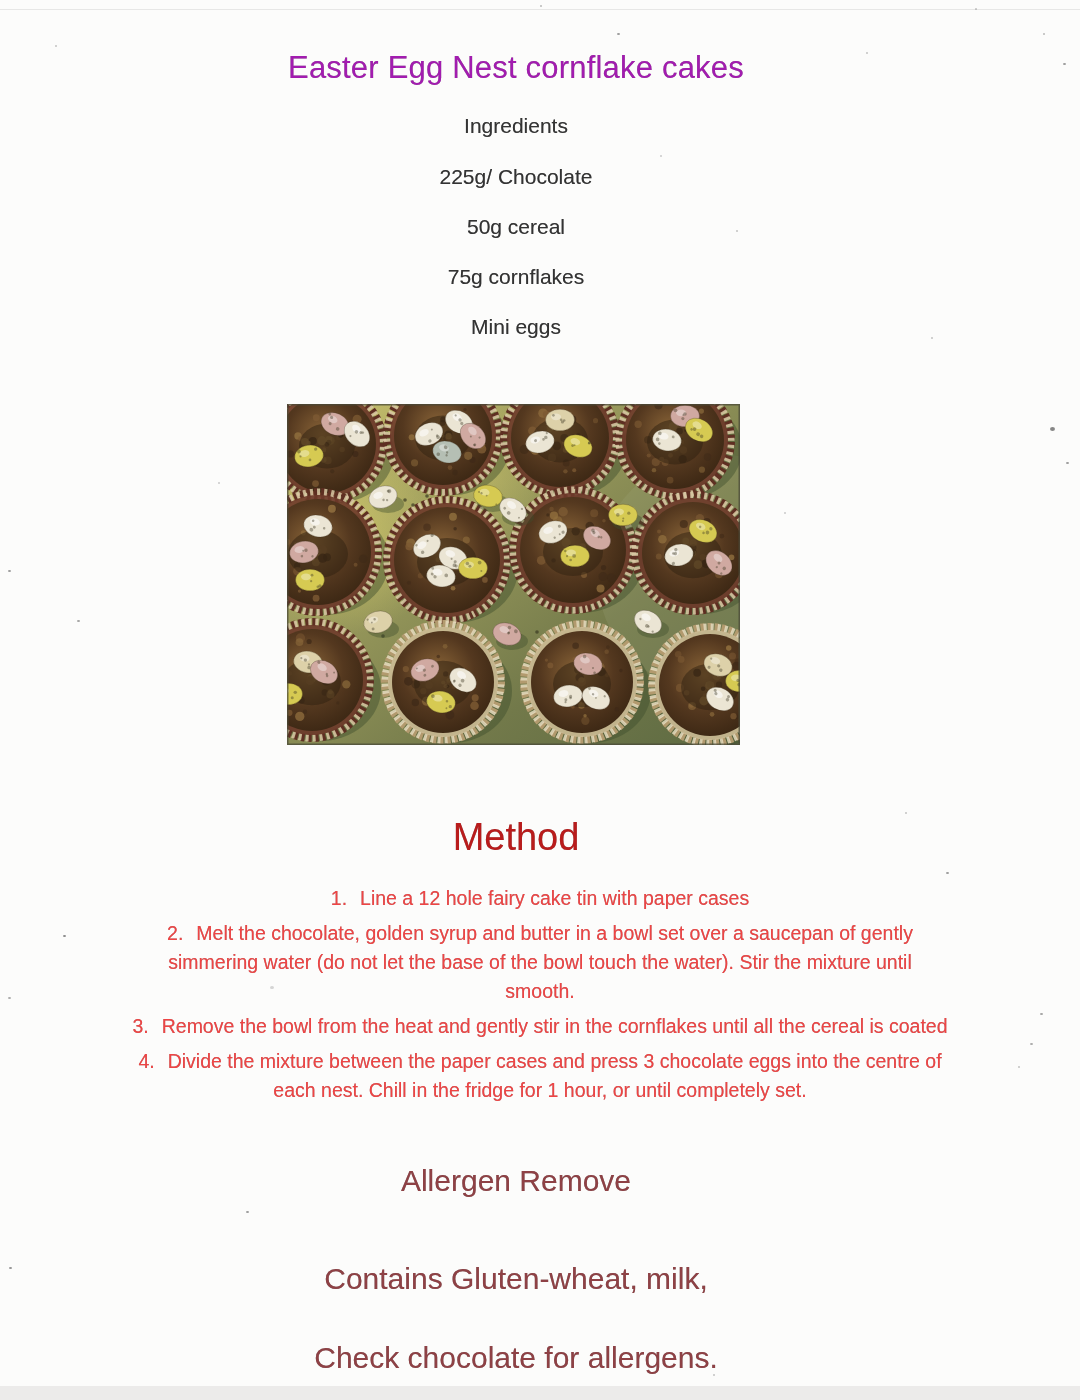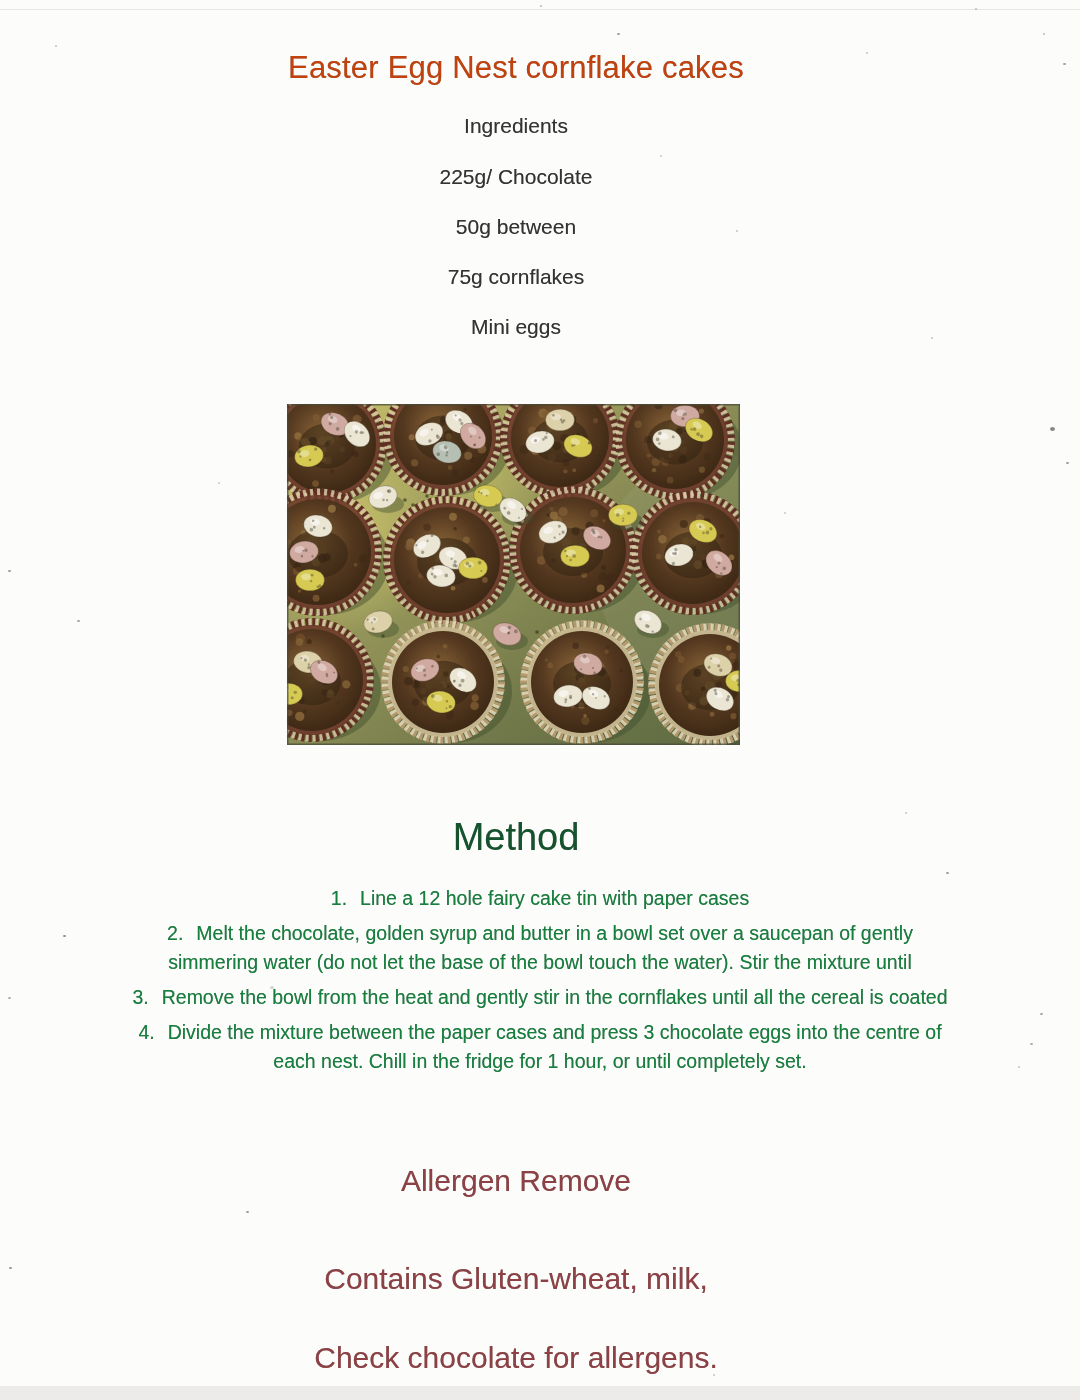--- a/index.html
+++ b/index.html
@@ -6,28 +6,28 @@
   .page{
     position:relative;width:1080px;height:1400px;margin:0 auto;
     background:#fcfcfb;overflow:hidden;
     font-family:"Liberation Sans","DejaVu Sans",sans-serif;
     color:#383838;
   }
   .soft{text-shadow:0 0 .5px rgba(40,40,40,.45);}
   .top-hairline{position:absolute;left:0;top:9px;width:100%;height:1px;background:#e7e7e6;}
   .footer-band{position:absolute;left:0;top:1386px;width:100%;height:14px;background:#ecebea;}
   .center-col{position:absolute;left:0;width:1032px;text-align:center;}
-  .title{top:48px;font-size:31px;line-height:40px;color:#c2410c;letter-spacing:.2px;}
+  .title{top:48px;font-size:31px;line-height:40px;color:#a21caf;letter-spacing:.2px;}
   .ing-head{top:113px;font-size:21px;line-height:26px;color:#343434;}
   .ing-list{top:163px;display:flex;flex-direction:column;row-gap:23px;text-align:center;}
   .ing-item{font-size:21px;line-height:27px;color:#333;}
   .photo-wrap{position:absolute;left:287px;top:404px;width:453px;height:341px;}
   .photo-wrap svg{display:block;}
-  .method-head{top:815px;font-size:38px;line-height:44px;color:#14532d;}
-  .steps{position:absolute;left:0;top:884px;width:1080px;text-align:center;color:#15803d;}
+  .method-head{top:815px;font-size:38px;line-height:44px;color:#b91c1c;}
+  .steps{position:absolute;left:0;top:884px;width:1080px;text-align:center;color:#ef4444;}
   .step{margin:0 0 6px 0;}
   .step-line{font-size:19.5px;line-height:29px;}
   .step-num{margin-right:13px;}
   .allergen{color:#8e4145;}
   .al-head{top:1162px;font-size:30px;line-height:38px;}
   .al-line2{top:1260px;font-size:30px;line-height:38px;}
   .al-line3{top:1299px;font-size:30px;line-height:38px;margin-top:40px;}
   .speck{position:absolute;border-radius:50%;background:#5f5f5f;}
 </style>
 </head>
@@ -35,21 +35,21 @@
 
 <div class="page">
   <div class="top-hairline"></div>
 
   <div class="center-col title soft">Easter Egg Nest cornflake cakes</div>
 
   <div class="center-col ing-head soft">Ingredients</div>
 
   <div class="center-col ing-list">
     <div class="ing-item soft">225g/ Chocolate</div>
-    <div class="ing-item soft">50g between</div>
+    <div class="ing-item soft">50g cereal</div>
     <div class="ing-item soft">75g cornflakes</div>
     <div class="ing-item soft">Mini eggs</div>
   </div>
 
   <div class="photo-wrap" title="Tray of twelve chocolate cornflake nest cakes in crimped paper cases, each topped with 3 pastel mini eggs, with loose mini eggs scattered on a yellow-green tray">
     <svg id="photo-svg" width="453" height="341" viewBox="0 0 453 341">
         <defs>
           <linearGradient id="trayG" x1="0" y1="0" x2="1" y2="1">
             <stop offset="0" stop-color="#cdc46e"></stop>
             <stop offset=".35" stop-color="#9a9a5c"></stop>
@@ -833,20 +833,21 @@
 
   <div class="center-col method-head soft">Method</div>
 
   <div class="steps">
     <div class="step">
       <div class="step-line soft"><span class="step-num">1.</span><span>Line a 12 hole fairy cake tin with paper cases</span></div>
     </div>
     <div class="step">
       <div class="step-line soft"><span class="step-num">2.</span><span>Melt the chocolate, golden syrup and butter in a bowl set over a saucepan of gently</span></div>
       <div class="step-line soft">simmering water (do not let the base of the bowl touch the water). Stir the mixture until</div>
+      <div class="step-line soft">smooth.</div>
     </div>
     <div class="step">
       <div class="step-line soft"><span class="step-num">3.</span><span>Remove the bowl from the heat and gently stir in the cornflakes until all the cereal is coated</span></div>
     </div>
     <div class="step">
       <div class="step-line soft"><span class="step-num">4.</span><span>Divide the mixture between the paper cases and press 3 chocolate eggs into the centre of</span></div>
       <div class="step-line soft">each nest. Chill in the fridge for 1 hour, or until completely set.</div>
     </div>
   </div>
 

